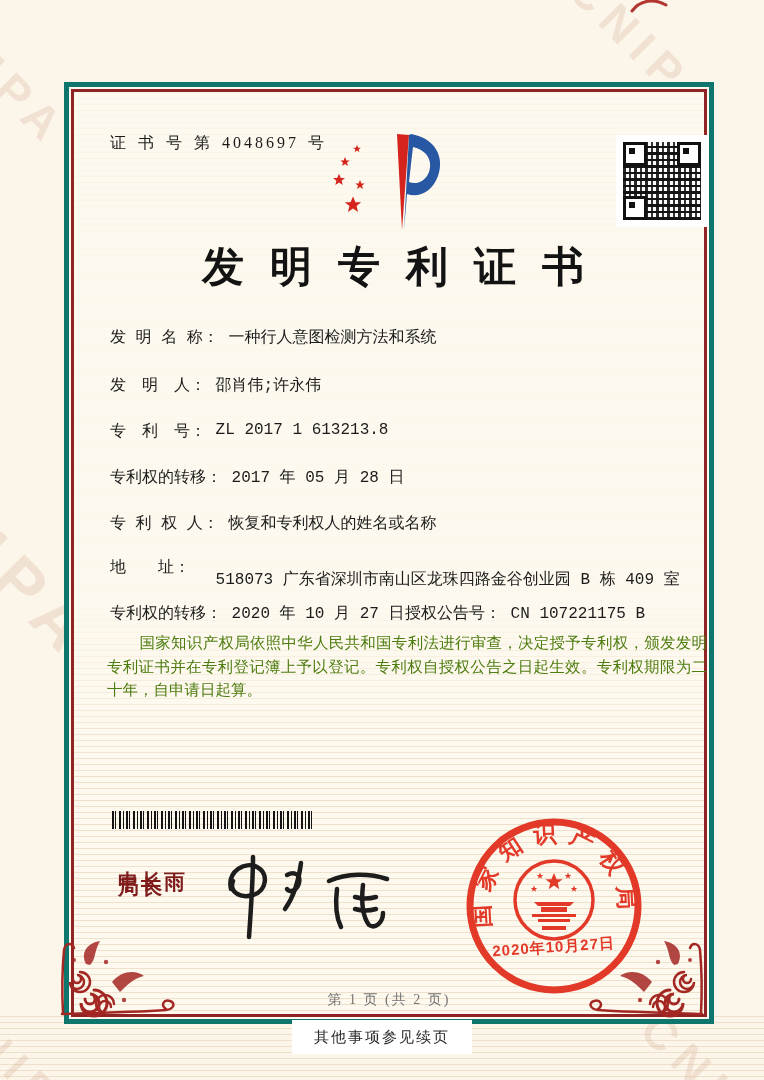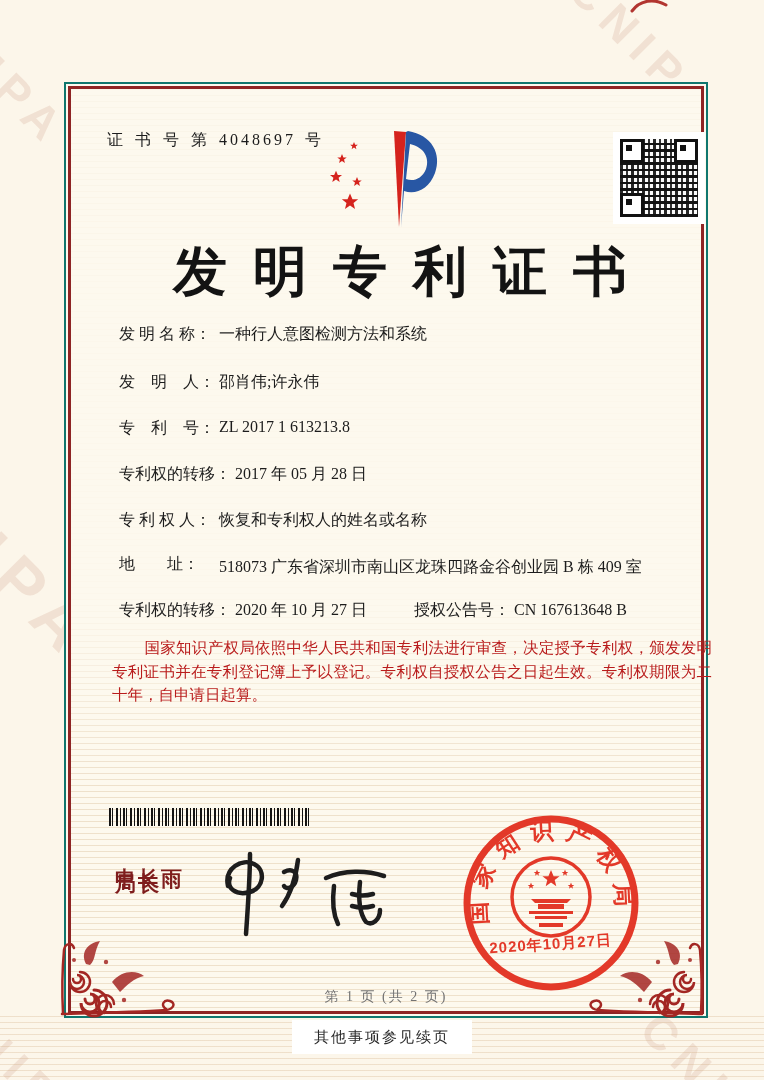--- a/index.html
+++ b/index.html
@@ -10,21 +10,21 @@
     color:#1c1c1c;
   }
   .wm{
     position:absolute;transform:rotate(45deg);transform-origin:0 0;
     font-family:"Liberation Sans","DejaVu Sans",sans-serif;
     font-weight:bold;letter-spacing:10px;color:rgba(199,143,122,0.20);
     user-select:none;white-space:nowrap;
   }
   .frame{
     position:absolute;left:64px;top:82px;width:640px;height:932px;
-    border:2px solid #0f766e;background:#fdf9ee;
+    border:5px solid #0f766e;background:#fdf9ee;
   }
   .frame-inner{
     position:absolute;inset:2px;border:3px solid #8e2424;
   }
   .guilloche{
     position:absolute;inset:5px;pointer-events:none;
     background:repeating-linear-gradient(180deg,rgba(205,166,120,0.45) 0 1px,rgba(0,0,0,0) 1px 6px);
     -webkit-mask-image:linear-gradient(180deg,rgba(0,0,0,0.10) 0 10%,rgba(0,0,0,0.04) 25% 55%,rgba(0,0,0,0.65) 75% 100%);
     mask-image:linear-gradient(180deg,rgba(0,0,0,0.10) 0 10%,rgba(0,0,0,0.04) 25% 55%,rgba(0,0,0,0.65) 75% 100%);
   }
@@ -41,32 +41,32 @@
   .qr-noise{
     position:absolute;inset:3px;
     background:
       repeating-linear-gradient(90deg,rgba(17,17,17,0.9) 0 3px,rgba(0,0,0,0) 3px 6px,rgba(17,17,17,0.85) 6px 8px,rgba(0,0,0,0) 8px 11px),
       repeating-linear-gradient(0deg,#141414 0 3px,#fafafa 3px 7px,#141414 7px 9px,#fafafa 9px 13px);
   }
   .finder{position:absolute;width:18px;height:18px;border:3px solid #111;background:#fff;}
   .finder::after{content:"";position:absolute;left:3px;top:3px;width:6px;height:6px;background:#111;}
   .f-tl{left:3px;top:3px}.f-tr{right:3px;top:3px}.f-bl{left:3px;bottom:3px}
   .title{
-    position:absolute;left:14px;top:152px;width:100%;text-align:center;
-    font-size:54px;font-weight:600;letter-spacing:26px;text-indent:26px;color:#131313;
+    position:absolute;left:4px;top:152px;width:100%;text-align:center;
+    font-size:42px;font-weight:600;letter-spacing:26px;text-indent:26px;color:#131313;
   }
   .fields{position:absolute;left:41px;top:240px;width:570px;font-size:16px;}
-  .frow{position:absolute;left:12px;white-space:nowrap;}
+  .frow{position:absolute;left:0;white-space:nowrap;font-family:Liberation Mono, monospace;}
   .flabel{display:inline-block;min-width:96px;}
   .fvalue{display:inline-block;vertical-align:top;}
-  .addr .fvalue{white-space:normal;width:468px;line-height:25px;}
+  .addr .fvalue{white-space:normal;width:468px;line-height:25px;margin-top:11px;}
   .grant2{position:absolute;left:295px;top:0;}
   .para{
     position:absolute;left:38px;width:600px;font-size:15.5px;line-height:23.5px;
-    text-align:justify;text-indent:2.1em;color:#b91c1c;margin:8px;
+    text-align:justify;text-indent:2.1em;color:#4d7c0f;margin:0;
   }
   .barcode{
     position:absolute;left:43px;top:724px;width:200px;height:18px;
     background:repeating-linear-gradient(90deg,#131313 0 2px,rgba(0,0,0,0) 2px 3px,#131313 3px 4px,rgba(0,0,0,0) 4px 7px,#131313 7px 9px,rgba(0,0,0,0) 9px 11px,#131313 11px 12px,rgba(0,0,0,0) 12px 14px);
   }
   .signer{
     position:absolute;left:49px;font-family:"Liberation Sans","DejaVu Sans",sans-serif;
     font-size:21px;font-weight:700;color:#7f1d1d;letter-spacing:2px;
   }
   .sig{position:absolute;left:148px;top:764px;}
@@ -173,21 +173,21 @@
     </div>
     <div class="frow addr" style="top:230px">
       <span class="flabel">地　　址：</span>
       <span class="fvalue">518073 广东省深圳市南山区龙珠四路金谷创业园 B 栋 409 室</span>
     </div>
     <div class="frow" style="top:276px;width:570px">
       <span class="flabel">专利权的转移：</span>
       <span class="fvalue">2020 年 10 月 27 日</span>
       <span class="grant2">
         <span>授权公告号：</span>
-        <span>CN 167613648 B</span>
+        <span>CN 107221175 B</span>
       </span>
     </div>
   </div>
 
   <p class="para" style="top:544px">国家知识产权局依照中华人民共和国专利法进行审查，决定授予专利权，颁发发明专利证书并在专利登记簿上予以登记。专利权自授权公告之日起生效。专利权期限为二十年，自申请日起算。</p>
 
   <div class="barcode"></div>
 
   <div class="signer" style="top:786px">局长</div>
   <div class="signer" style="top:781px">申长雨</div>

